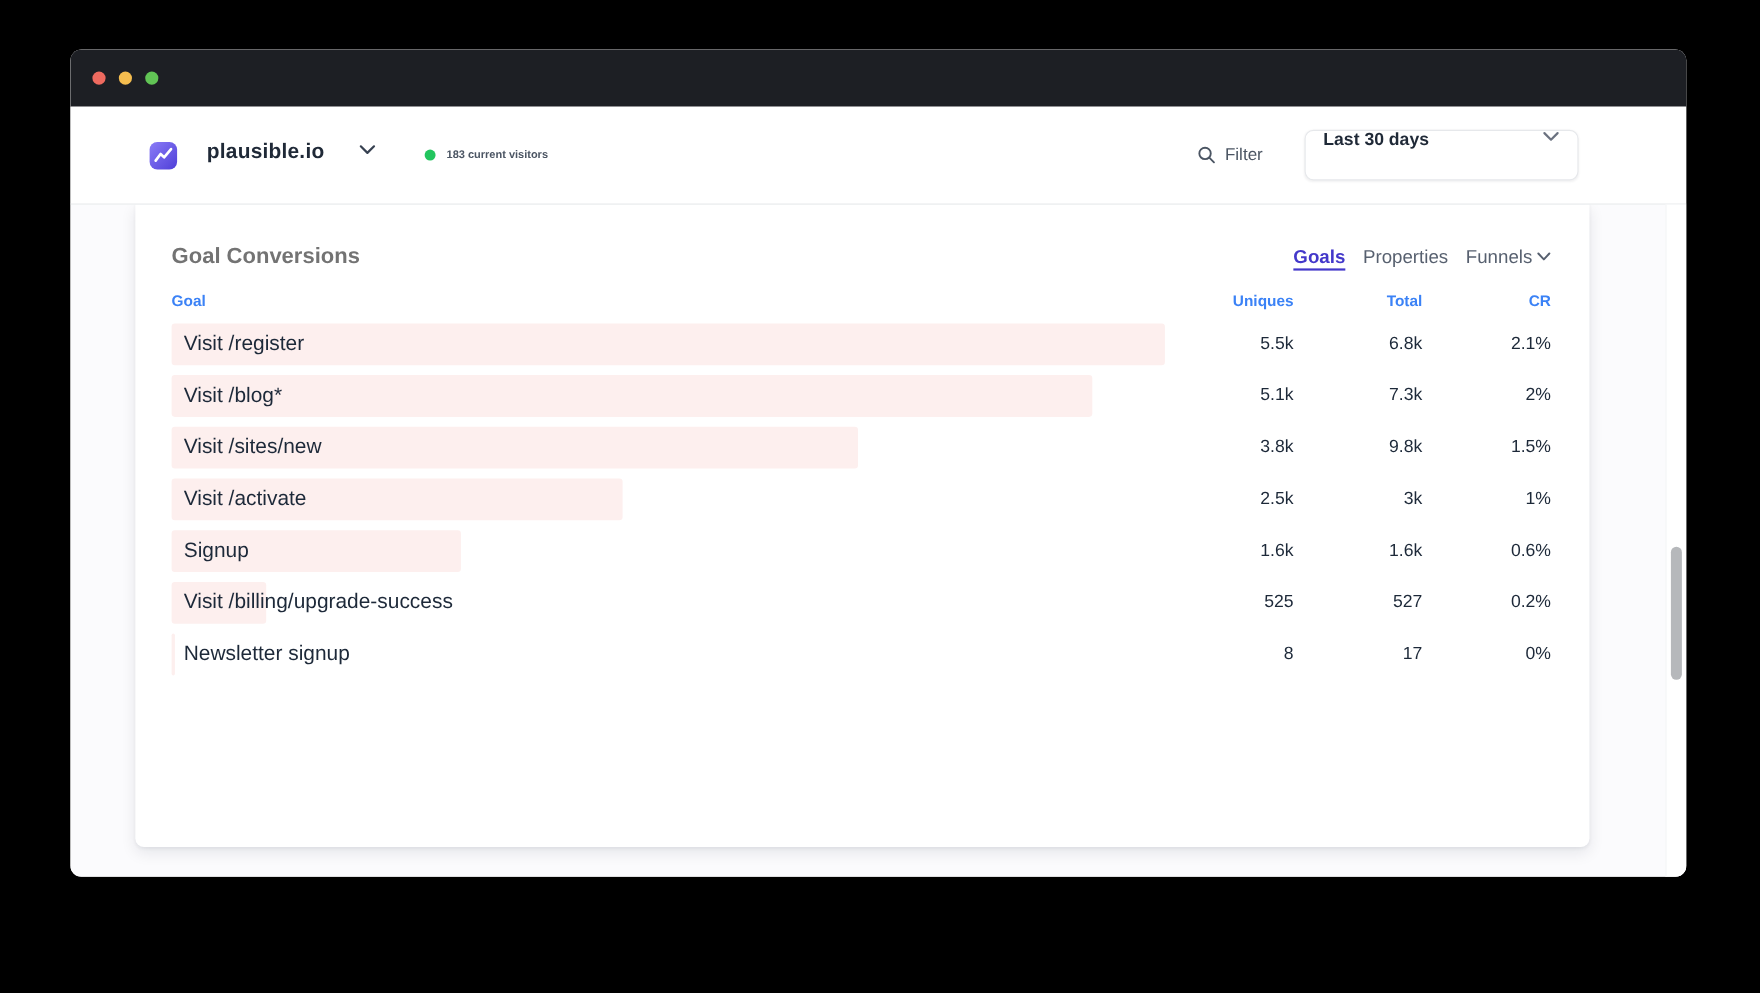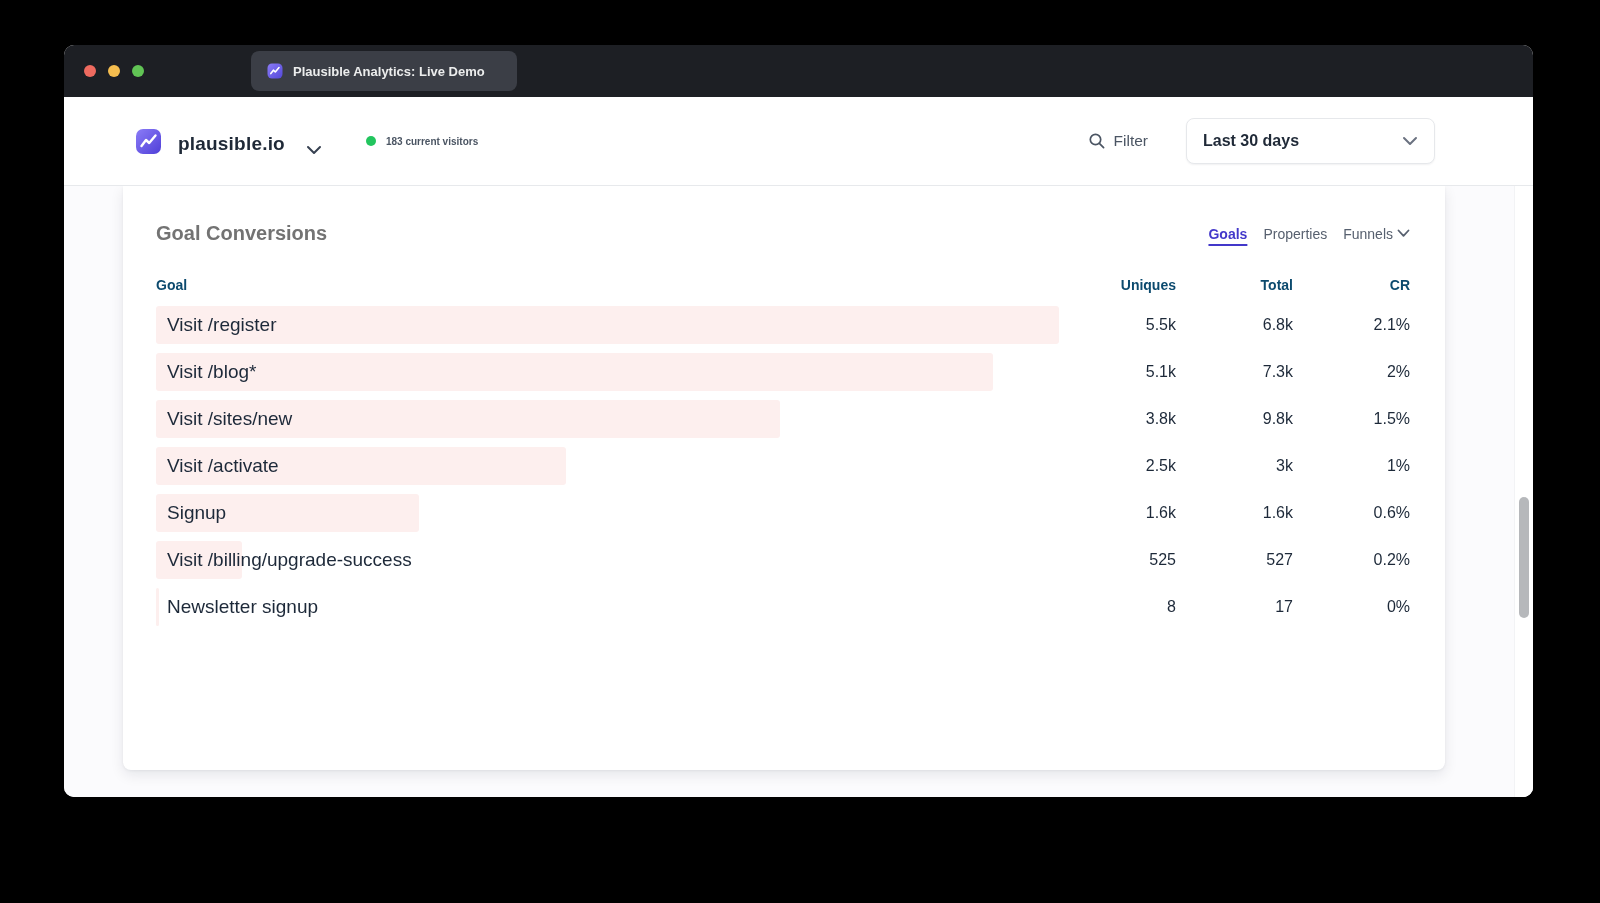--- a/index.html
+++ b/index.html
@@ -17,48 +17,48 @@
   .light.red { background:var(--traffic-red); }
   .light.yellow { background:var(--traffic-yellow); }
   .light.green { background:var(--traffic-green); }
   .browser-tab { margin-left:107px; width:266px; height:40px; border-radius:8px;
     background:#3b3e46; display:flex; align-items:center; gap:10px; padding:0 16px; }
   .browser-tab .tab-label { font-size:13px; font-weight:600; color:#eceded; white-space:nowrap; }
 
   
   .topbar { height:89px; background:#fff; border-bottom:1px solid #e7e9ec;
     display:flex; align-items:center; padding:0 98px 0 71px; position:relative; z-index:3; }
-  .brand { display:flex; align-items:flex-end; gap:16px; cursor:pointer; }
+  .brand { display:flex; align-items:flex-start; gap:26px; cursor:pointer; }
   .site-name { font-size:19px; font-weight:700; color:#1f2937; letter-spacing:.2px; }
   .brand .chev { margin-left:5px; margin-top:3px; }
   .live { display:flex; align-items:center; gap:10px; margin-left:44px; }
   .live-dot { width:10px; height:10px; border-radius:50%; background:var(--live-dot); }
   .live-text { font-size:10px; font-weight:600; color:#4b5563; }
   .spacer { flex:1; }
   .filter-btn { display:flex; align-items:flex-start; gap:8px; color:#4b5563;
     font-size:15.5px; margin-right:38px; cursor:pointer; }
   .daterange { width:249px; height:46px; background:#fff; border:1px solid #e6e8eb;
     border-radius:8px; box-shadow:0 1px 2px rgba(16,24,40,.06);
-    display:flex; align-items:center; justify-content:space-between; padding:0 16px;
+    display:flex; align-items:flex-start; justify-content:space-between; padding:0 16px;
     font-size:16px; font-weight:600; color:#1f2937; cursor:pointer; }
 
   
   .content { position:relative; height:611px; background:#fbfbfd; }
   .card { position:absolute; left:59px; top:0; width:1322px; height:584px; background:#fff;
     border-radius:0 0 8px 8px; padding:36px 35px 0 33px;
     box-shadow:0 5px 14px rgba(15,23,42,.09), 0 1px 3px rgba(15,23,42,.05); }
 
   .card-head { display:flex; align-items:center; justify-content:space-between; }
   .card-title { font-size:20px; font-weight:700; color:#737373; }
-  .tabs { display:flex; align-items:center; gap:16px; font-size:14px; }
+  .tabs { display:flex; align-items:center; gap:16px; font-size:17px; }
   .tab-item { color:#57606f; font-weight:500; cursor:pointer; display:flex; align-items:center; gap:4px; }
   .tab-item.active { color:var(--accent); font-weight:700; text-decoration:underline;
     text-underline-offset:5px; text-decoration-thickness:2px; }
 
-  .thead { display:flex; margin-top:32px; font-size:14px; font-weight:700; color:#0c4a6e; }
+  .thead { display:flex; margin-top:20px; font-size:14px; font-weight:700; color:#3b82f6; }
   .goal-col { flex:1; }
   .num-col { width:117px; text-align:right; }
 
   .rows { margin-top:13px; }
   .row { display:flex; align-items:center; height:38px; margin-bottom:9px; }
   .bar-cell { flex:1; position:relative; height:38px; }
   .bar-fill { position:absolute; left:0; top:0; bottom:0; background:var(--bar-fill);
     border-radius:3px; min-width:3px; }
   .bar-label { position:absolute; left:11px; top:50%; transform:translateY(-50%);
     font-size:19px; color:#1d2939; white-space:nowrap; cursor:pointer; z-index:1; }
@@ -75,35 +75,20 @@
 </head>
 <body>
 
 <div class="window">
 
   <div class="titlebar">
     <div class="lights">
       <span class="light red"></span>
       <span class="light yellow"></span>
       <span class="light green"></span>
-    </div>
-    <div class="browser-tab">
-      <span>
-        <svg width="16" height="16" viewBox="0 0 16 16">
-          <defs>
-              <linearGradient id="g1" x1="0" y1="0" x2="1" y2="1">
-            <stop offset="0" stop-color="#8b7cf7"></stop>
-                <stop offset="1" stop-color="#5448d9"></stop>
-          </linearGradient>
-            </defs>
-          <rect x="0.5" y="0.5" width="15" height="15" rx="4.5" fill="url(#g1)"></rect>
-          <path d="M3.8 10.6 L6.4 7.2 L8.3 9 L12 4.6" fill="none" stroke="#fff" stroke-width="1.6" stroke-linecap="round" stroke-linejoin="round"></path>
-        </svg>
-      </span>
-      <span class="tab-label">Plausible Analytics: Live Demo</span>
     </div>
   </div>
 
   <div class="topbar">
     <div class="brand">
       <span>
         <svg width="27" height="27" viewBox="0 0 27 27">
           <defs>
               <linearGradient id="g2" x1="0" y1="0" x2="1" y2="1">
             <stop offset="0" stop-color="#8b7cf7"></stop>

